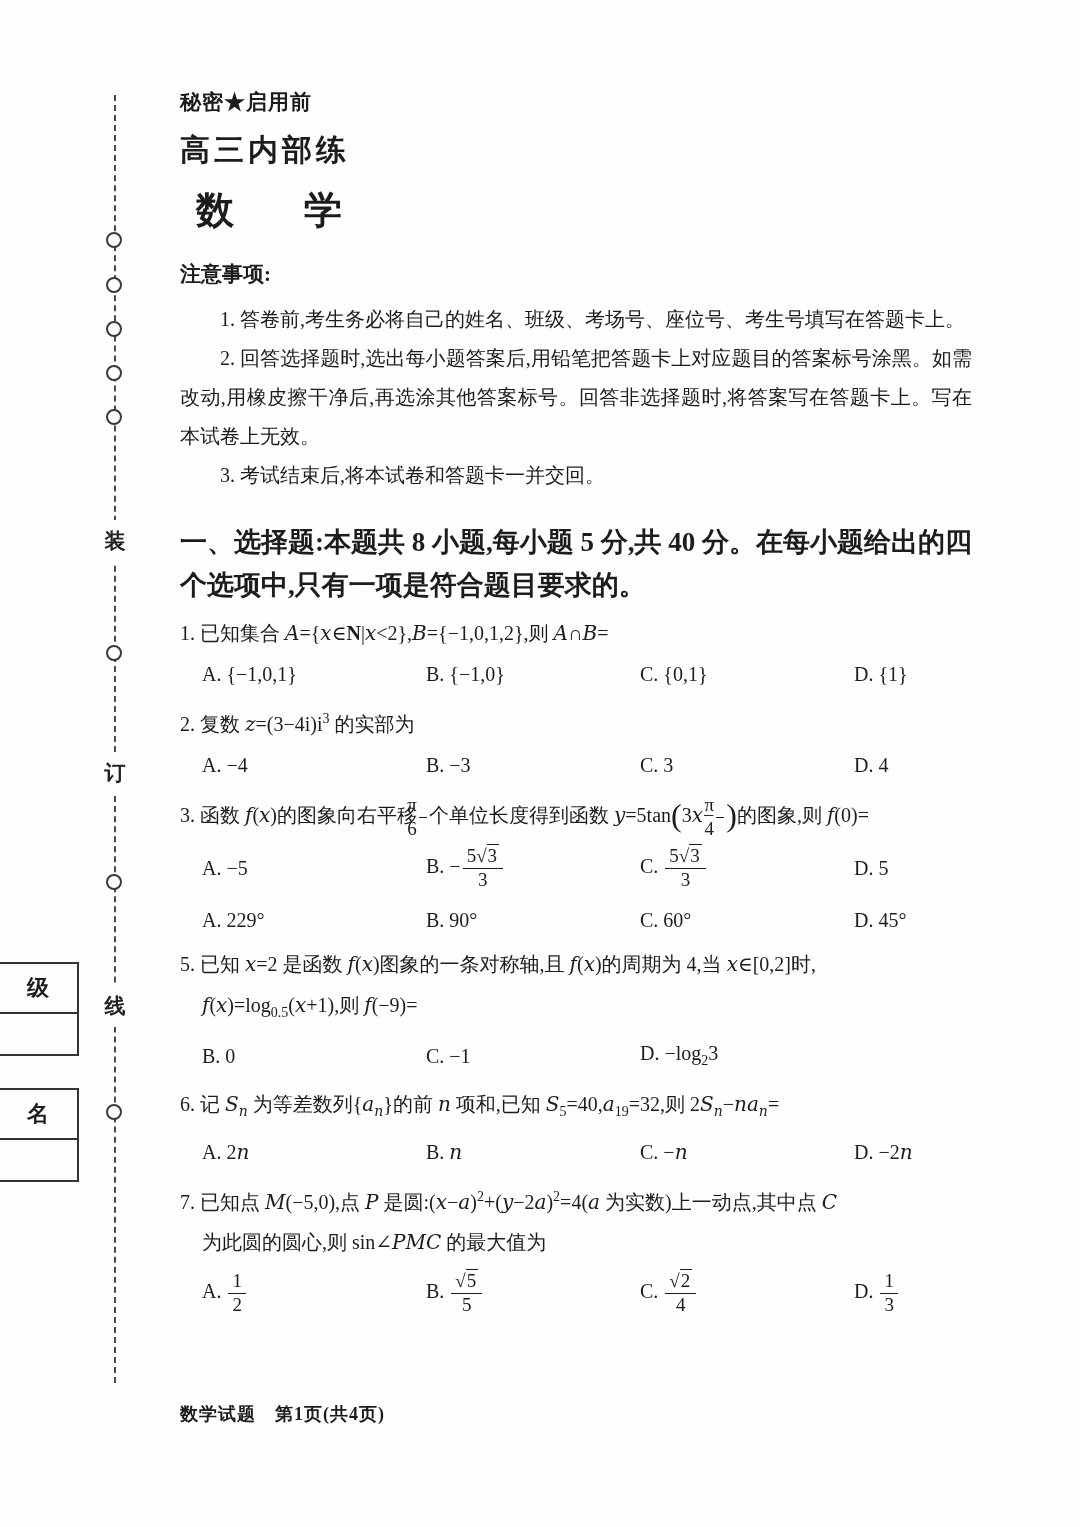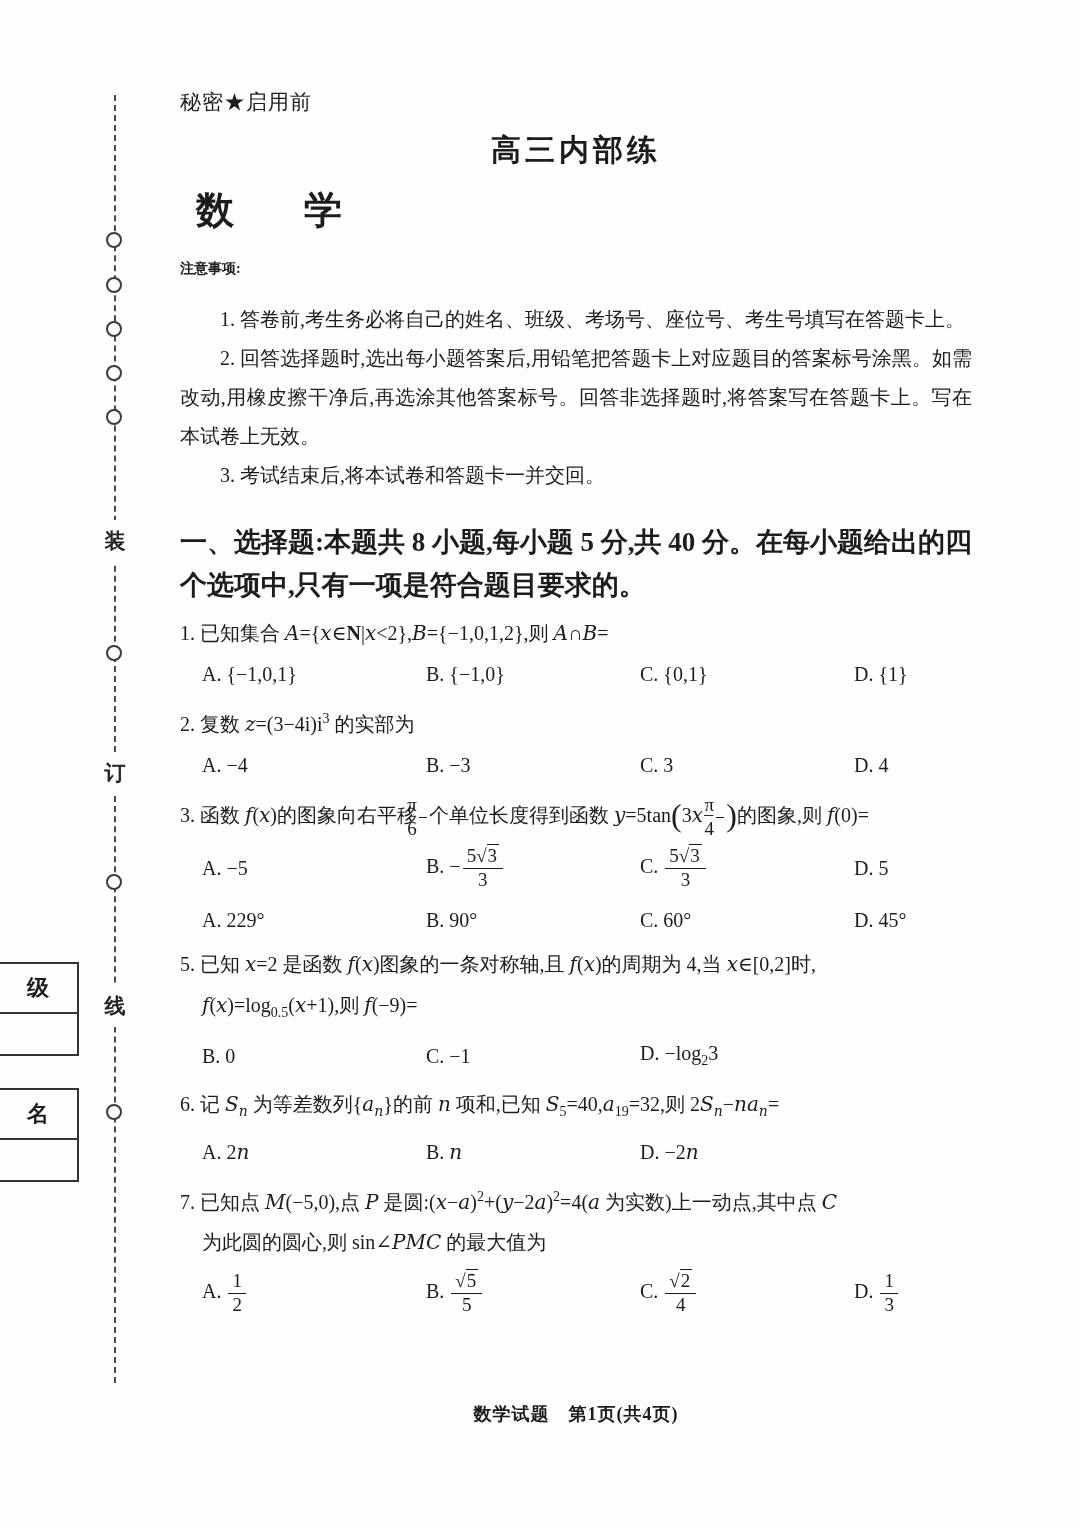--- a/index.html
+++ b/index.html
@@ -20,28 +20,28 @@
   
   .edge-group { position:absolute; left:-3px; width:82px; background:#fefefe;
                 border:2px solid #333; }
   .edge-label { height:50px; border-bottom:2px solid #333; display:flex;
                 align-items:center; justify-content:center; font-size:22px;
                 font-weight:bold; }
   .edge-empty { height:40px; }
 
   
   .content { position:absolute; left:180px; top:88px; width:792px; font-size:20px; }
-  .classification { font-size:21px; font-weight:normal; letter-spacing:1px;
+  .classification { font-size:21px; font-weight:bold; letter-spacing:1px;
                     margin:0 0 14px; }
-  .exam-title { text-align:center; font-size:30px; font-weight:bold;
+  .exam-title { font-size:30px; font-weight:bold;
                 letter-spacing:4px; margin:6px 0 8px; }
   .subject-title { text-align:left; font-size:38px; font-weight:bold;
                    letter-spacing:16px; text-indent:16px; margin:14px 0 24px; }
 
-  .notice-heading { font-size:14px; font-weight:bold; margin:4px 0 22px; }
+  .notice-heading { font-size:21px; font-weight:bold; margin:4px 0 12px; }
   .notice-item { line-height:39px; text-indent:2em; text-align:justify; }
 
   .section-header { font-weight:bold; font-size:27px; line-height:43px;
                     margin:26px 0 6px; text-align:justify; }
 
   .question { }
   .stem { line-height:41px; padding-left:22px; text-indent:-22px;
           margin-top:2px; text-align:justify; }
   .options { display:grid; grid-template-columns:224px 214px 214px auto;
              padding-left:22px; line-height:41px; align-items:center;
@@ -54,21 +54,21 @@
   sup,sub { font-size:0.7em; }
   .frac { display:inline-block; vertical-align:middle; text-align:center;
           line-height:1.1; font-size:0.95em; margin:0 2px; }
   .frac .num { display:block; padding:0 4px 1px; border-bottom:1.6px solid currentColor; }
   .frac .den { display:block; padding:1px 4px 0; }
   .sqrt { white-space:nowrap; }
   .sqrt .ol { border-top:1.6px solid currentColor; padding:0 2px 0 1px; }
   .bigp { font-size:32px; line-height:0; vertical-align:-4px; font-weight:normal; }
 
   .page-footer { position:absolute; left:180px; top:1402px; width:792px;
-                 text-align:center; font-size:18px; font-weight:bold;
+                 text-align:left; font-size:18px; font-weight:bold;
                  letter-spacing:1px; }
 </style>
 </head>
 <body>
 
 <div class="paper">
 
   <div class="bind-line"></div>
   <div class="bind-circle" style="top:232px"></div>
   <div class="bind-circle" style="top:277px"></div>
@@ -150,20 +150,21 @@
         <span>C. −1</span>
         <span>D. −log<sub>2</sub>3</span>
       </div>
     </div>
 
     <div class="question">
       <div class="stem">6. 记 <span class="mi">S</span><sub class="mi">n</sub> 为等差数列{<span class="mi">a</span><sub class="mi">n</sub>}的前 <span class="mi">n</span> 项和,已知 <span class="mi">S</span><sub>5</sub>=40,<span class="mi">a</span><sub>19</sub>=32,则 2<span class="mi">S</span><sub class="mi">n</sub>−<span class="mi">n</span><span class="mi">a</span><sub class="mi">n</sub>=</div>
       <div class="options">
         <span>A. 2<span class="mi">n</span></span>
         <span>B. <span class="mi">n</span></span>
+        <span>C. −<span class="mi">n</span></span>
         <span>D. −2<span class="mi">n</span></span>
       </div>
     </div>
 
     <div class="question">
       <div class="stem">7. 已知点 <span class="mi">M</span>(−5,0),点 <span class="mi">P</span> 是圆:(<span class="mi">x</span>−<span class="mi">a</span>)<sup>2</sup>+(<span class="mi">y</span>−2<span class="mi">a</span>)<sup>2</sup>=4(<span class="mi">a</span> 为实数)上一动点,其中点 <span class="mi">C</span><br>为此圆的圆心,则 sin∠<span class="mi">PMC</span> 的最大值为</div>
       <div class="options" style="min-height:60px">
         <span>A. <span class="frac"><span class="num">1</span><span class="den">2</span></span></span>
         <span>B. <span class="frac"><span class="num"><span class="sqrt">√<span class="ol">5</span></span></span><span class="den">5</span></span></span>
         <span>C. <span class="frac"><span class="num"><span class="sqrt">√<span class="ol">2</span></span></span><span class="den">4</span></span></span>

